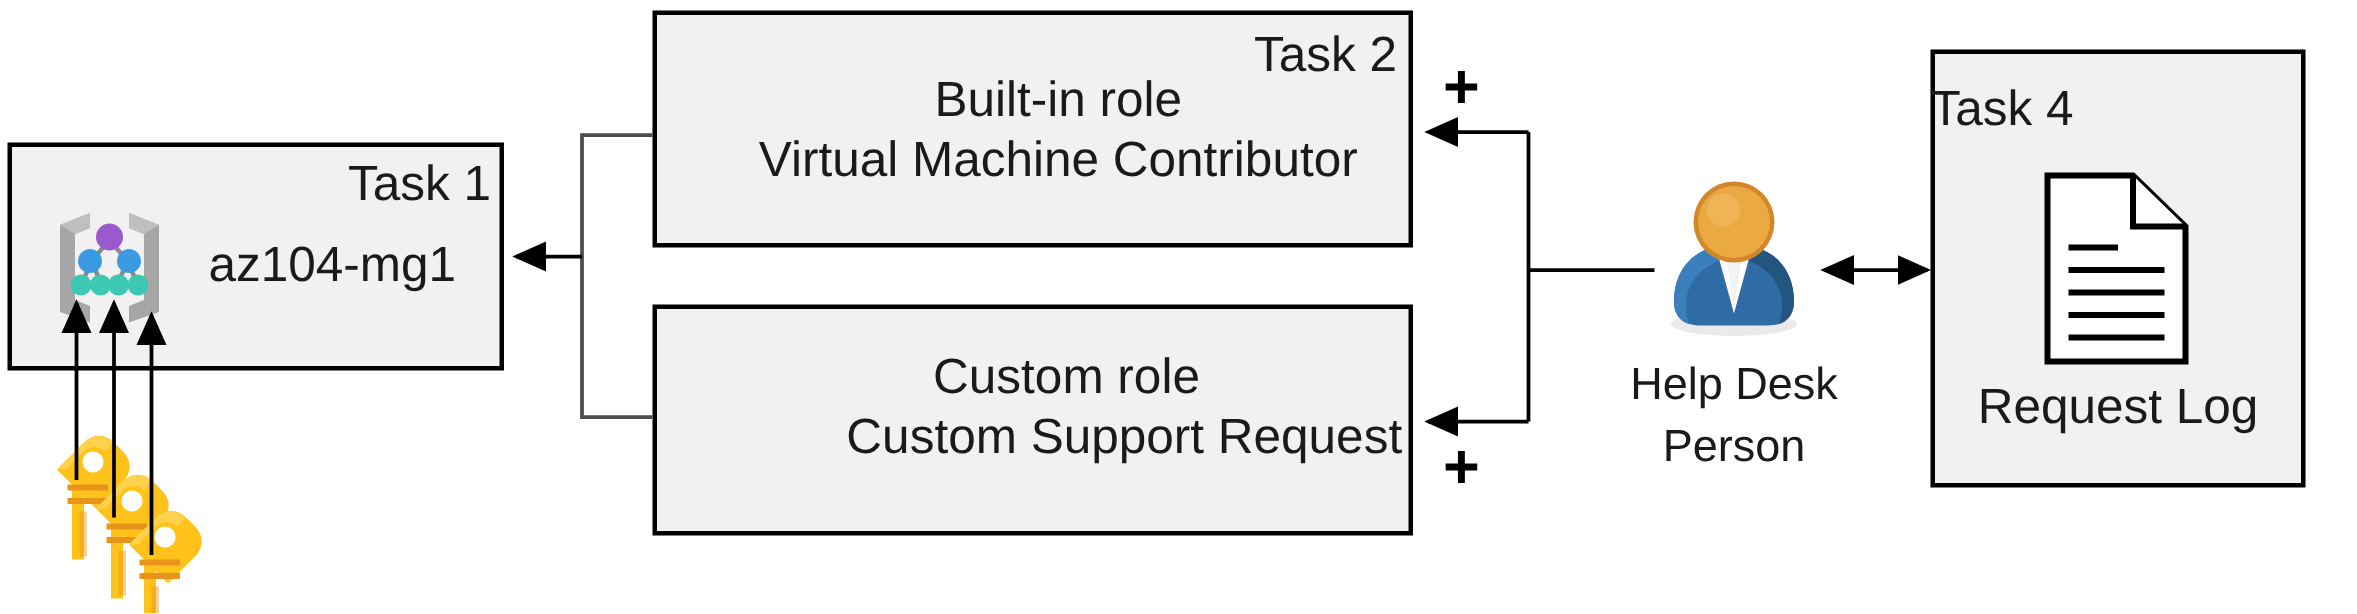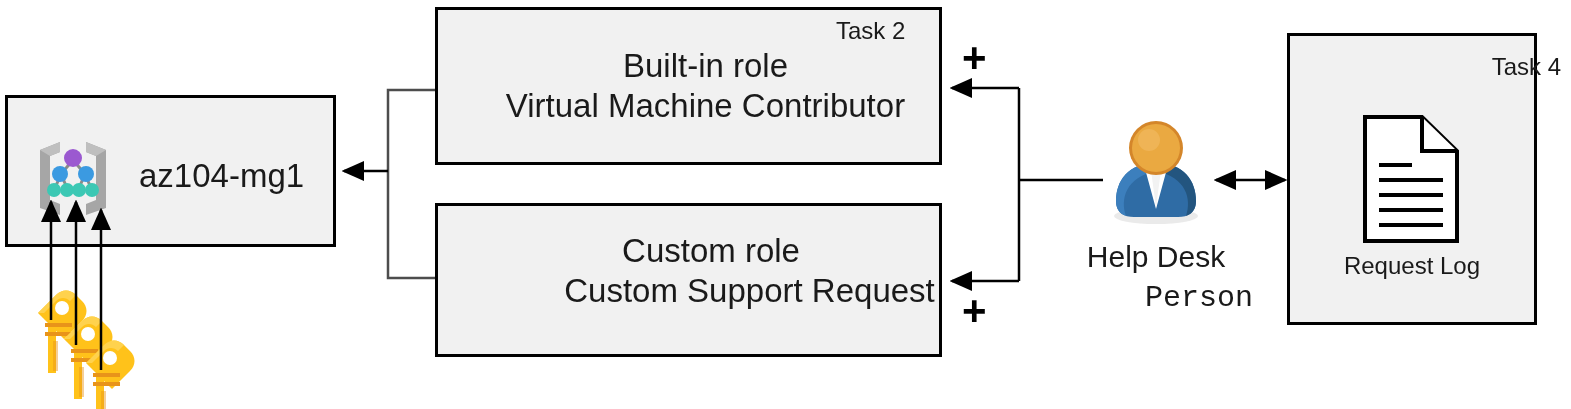--- a/index.html
+++ b/index.html
@@ -18,21 +18,21 @@
     overflow: hidden;
   }
   .box {
     position: absolute;
     box-sizing: border-box;
     background: #f1f1f1;
     border: 3px solid #000000;
   }
   .box-corner-label {
     position: absolute;
-    font-size: 24px;
+    font-size: 33px;
     color: #1a1a1a;
     line-height: 1;
     white-space: nowrap;
   }
   .box-text {
     position: absolute;
     font-size: 33px;
     color: #1a1a1a;
     line-height: 1.12;
     white-space: nowrap;
@@ -65,20 +65,21 @@
   .icon-abs {
     position: absolute;
   }
 </style>
 </head>
 <body>
 
 <div id="canvas">
 
   <div class="box" style="left:5px; top:95px; width:331px; height:152px;"></div>
+  <div class="box-corner-label" style="left:232px; top:105px;">Task 1</div>
   <div class="box-text" style="left:122px; top:158px;">az104-mg1</div>
 
   <div class="icon-abs" style="left:28px; top:136px; width:90px; height:80px;">
     <svg width="90" height="80" viewBox="0 0 90 80">
 
       <path d="M32 6 L12 14 L12 72 L32 79 L32 68 L22 64 L22 20 L32 16 Z" fill="#a6a6a6"></path>
       <path d="M32 6 L12 14 L22 20 L32 16 Z" fill="#bfbfbf"></path>
 
       <path d="M58 6 L78 14 L78 72 L58 79 L58 68 L68 64 L68 20 L58 16 Z" fill="#a6a6a6"></path>
       <path d="M58 6 L78 14 L68 20 L58 16 Z" fill="#bfbfbf"></path>
@@ -105,21 +106,21 @@
   <div class="box" style="left:435px; top:7px; width:507px; height:158px;"></div>
   <div class="box-corner-label" style="left:836px; top:19px;">Task 2</div>
   <div class="box-text" style="left:435px; top:48px; width:507px;">Built-in role</div>
   <div class="box-text" style="left:435px; top:88px; width:507px;">Virtual Machine Contributor</div>
 
   <div class="box" style="left:435px; top:203px; width:507px; height:154px;"></div>
   <div class="box-text" style="left:435px; top:233px; width:518px;">Custom role</div>
   <div class="box-text" style="left:435px; top:273px; width:595px;">Custom Support Request</div>
 
   <div class="box" style="left:1287px; top:33px; width:250px; height:292px;"></div>
-  <div class="box-corner-label" style="left:1287px; top:55px; width:250px; text-align:right;margin-left:24px;">Task 4</div>
+  <div class="box-corner-label" style="left:1287px; top:55px; width:250px; text-align:left;">Task 4</div>
 
   <div class="icon-abs" style="left:1362px; top:114px; width:98px; height:130px;">
     <svg width="98" height="130" viewBox="0 0 98 130">
       <path d="M3 3 L60 3 L95 37 L95 127 L3 127 Z" fill="#ffffff" stroke="#000000" stroke-width="4" stroke-linejoin="miter"></path>
       <path d="M60 3 L60 37 L95 37" fill="#ffffff" stroke="#000000" stroke-width="4" stroke-linejoin="miter"></path>
       <g stroke="#000000" stroke-width="4">
         <line x1="17" y1="51" x2="50" y2="51"></line>
         <line x1="17" y1="66" x2="81" y2="66"></line>
         <line x1="17" y1="81" x2="81" y2="81"></line>
         <line x1="17" y1="96" x2="81" y2="96"></line>
@@ -140,21 +141,21 @@
 
       <path d="M38 46 L50 90 L62 46 L54 42 L46 42 Z" fill="#ffffff"></path>
       <path d="M44 44 L50 88 L56 44 L50 41 Z" fill="#f2f2f2"></path>
 
       <circle cx="50" cy="29" r="27" fill="#d4862a"></circle>
       <circle cx="50" cy="29" r="24" fill="#eaa941"></circle>
       <circle cx="43" cy="21" r="11" fill="#f2be68" opacity="0.55"></circle>
     </svg>
   </div>
   <div class="caption" style="left:1056px; top:240px; width:200px;">Help Desk</div>
-  <div class="caption" style="left:1099px; top:281px; width:200px;font-family:Liberation Mono, monospace;">Person</div>
+  <div class="caption" style="left:1056px; top:281px; width:200px;">Person</div>
 
   <div class="icon-abs" style="left:20px; top:281px; width:115px; height:128px;">
     <svg width="115" height="128" viewBox="0 0 115 128">
 
       <g>
         <path d="M18 32 L36 14 C42 8 50 8 56 14 L62 20 C68 26 68 34 62 40 L44 58 L36 50 L36 92 L28 92 L28 42 Z" fill="#ffc21a"></path>
         <path d="M18 32 L36 14 C42 8 50 8 56 14 L50 20 C46 16 40 16 36 20 L24 32 Z" fill="#ffd24d"></path>
         <circle cx="42" cy="27" r="7" fill="#ffffff"></circle>
         <rect x="25" y="42" width="27" height="4" fill="#e8941a"></rect>
         <rect x="25" y="51" width="27" height="4" fill="#e8941a"></rect>

